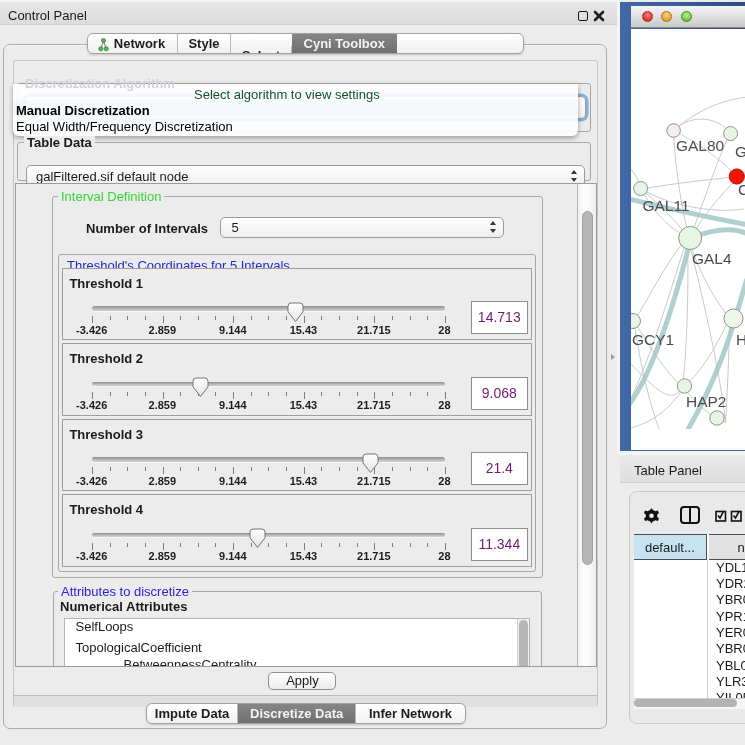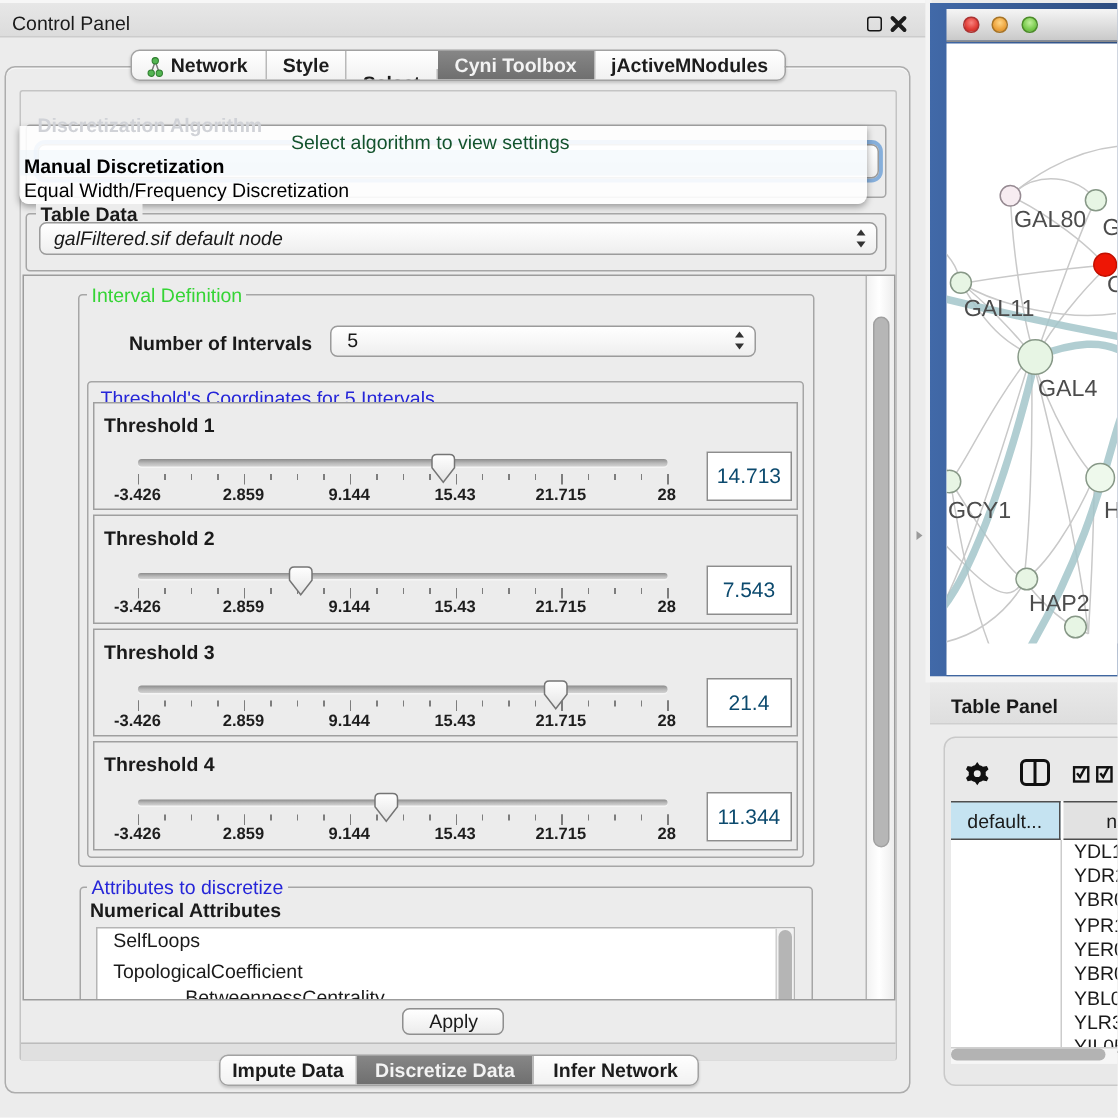--- a/index.html
+++ b/index.html
@@ -20,21 +20,21 @@
 .seg .dark { background:linear-gradient(#868686,#6f6f6f); color:#f3f3f3; }
 .tpanel { position:absolute; border:1px solid #9f9f9f; background:#ececec; }
 .tpanel .tname { position:absolute; left:6px; top:7px; font-size:13px; font-weight:bold; }
 .track { position:absolute; left:28.3px; width:353.8px; height:4.5px; top:37.5px; border-radius:2.5px; background:linear-gradient(#8c8c8c,#b9b9b9 55%,#d2d2d2); box-shadow:0 1px 0 #f5f5f5; }
 .tickmin { position:absolute; left:28.3px; width:354.8px; top:47.5px; height:4px;
   background:repeating-linear-gradient(to right,#7d7d7d 0 1px,transparent 1px 17.64px); }
 .tickmaj { position:absolute; left:28.3px; width:354.8px; top:47.5px; height:7px;
   background:repeating-linear-gradient(to right,#7d7d7d 0 1px,transparent 1px 70.56px); }
 .slabels { position:absolute; left:0; top:55px; width:100%; height:11px; }
 .slabels span { position:absolute; width:60px; margin-left:-30px; text-align:center; font-size:11px; font-weight:bold; color:#1d1d1d; }
-.vbox { position:absolute; left:407.6px; width:56.6px; top:32.5px; height:33px; background:#fff; border:1px solid #8d8d8d; text-align:center; font-size:14px; line-height:31px; color:#0c4a6e; }
+.vbox { position:absolute; left:407.6px; width:56.6px; top:32.5px; height:33px; background:#fff; border:1px solid #8d8d8d; text-align:center; font-size:14px; line-height:31px; color:#701a75; }
 .thumb { position:absolute; top:33px; width:17px; height:21px; }
 .nlabel { font-size:15.5px; fill:#4c4c4c; font-family:"Liberation Sans",sans-serif; }
 </style>
 </head>
 <body>
 <div id="app">
 
   <div class="abs" style="left:0;top:0;width:617px;height:2px;background:#f7f7f7;"></div>
   <div class="abs" style="left:0;top:2px;width:617px;height:23px;background:linear-gradient(#e7e7e7,#dcdcdc);border-bottom:1px solid #cccccc;"></div>
   <div class="abs" style="left:8px;top:7.5px;font-size:13px;color:#1a1a1a;">Control Panel</div>
@@ -55,36 +55,35 @@
         <path d="M5.5,3 L3,10 M5.5,3 L8,10" stroke="#7b7b7b" stroke-width="1"></path>
         <circle cx="5.5" cy="2.5" r="2.1" fill="#53b552" stroke="#2e7d2e" stroke-width="0.7"></circle>
         <circle cx="2.8" cy="10.8" r="2.1" fill="#53b552" stroke="#2e7d2e" stroke-width="0.7"></circle>
         <circle cx="8.2" cy="10.8" r="2.1" fill="#53b552" stroke="#2e7d2e" stroke-width="0.7"></circle>
       </svg>
       <span style="margin-left:14px;">Network</span>
     </div>
     <div class="s" style="width:53px;">Style</div>
     <div class="s" style="width:61px;margin-top:12px;">Select</div>
     <div class="s dark" style="width:104.5px;">Cyni Toolbox</div>
-    <div class="s" style="width:126.5px;">jActiveMNodules</div>
   </div>
 
   <div class="group" style="left:17.3px;top:83px;width:573.4px;height:49px;"></div>
   <div class="combo" style="left:25px;top:96px;width:561px;height:23px;box-shadow:0 0 0 2.6px rgba(100,155,213,0.75);"></div>
 
   <div class="abs" style="left:13.3px;top:84px;width:565px;height:51.5px;background:rgba(255,255,255,0.90);border-radius:0 0 6px 6px;box-shadow:0 2px 5px rgba(0,0,0,0.35);"></div>
   <div class="abs" style="left:13.3px;top:99.5px;width:565px;height:17px;background:rgba(228,238,250,0.32);"></div>
   <div class="abs" style="left:194px;top:86.5px;font-size:13px;color:#14532d;">Select algorithm to view settings</div>
   <div class="abs" style="left:16px;top:102.5px;font-size:13px;font-weight:bold;color:#000;">Manual Discretization</div>
   <div class="abs" style="left:16px;top:118.5px;font-size:13px;color:#000;">Equal Width/Frequency Discretization</div>
   <div class="abs" style="left:25px;top:76px;font-size:13px;font-weight:bold;color:#d0d2d7;background:transparent;">Discretization Algorithm</div>
 
   <div class="group" style="left:17.3px;top:142px;width:573.4px;height:39px;"></div>
   <div class="glabel" style="left:24px;top:136px;font-weight:bold;">Table Data</div>
-  <div class="combo" style="left:26px;top:148px;width:559px;height:21.5px;font-style:italic;">
+  <div class="combo" style="left:26px;top:165px;width:559px;height:21.5px;">
     <span class="ctext">galFiltered.sif default node</span>
     <span class="stepper">
         <span class="up"></span>
         <span class="dn"></span>
       </span>
   </div>
 
   <div class="abs" style="left:15px;top:182.5px;width:581.5px;height:484px;border:1px solid #9c9c9c;background:#ececec;"></div>
 
   <div class="abs" style="left:577px;top:183.5px;width:19px;height:482px;background:linear-gradient(90deg,#f2f2f2,#ffffff 45%,#ededed);border-left:1px solid #b5b5b5;"></div>
@@ -144,21 +143,21 @@
       </div>
     <svg class="thumb" style="left:129.1px;" width="17" height="21" viewBox="0 0 17 21">
       <path d="M1,4.2 Q1,1 4.2,1 L12.8,1 Q16,1 16,4.2 L16,9.8 L8.5,19.5 L1,9.8 Z" fill="url(#tg1)" stroke="#757575" stroke-width="1"></path>
       <defs>
           <linearGradient id="tg1" x1="0" y1="0" x2="0" y2="1">
         <stop offset="0" stop-color="#ffffff"></stop>
             <stop offset="1" stop-color="#e4e4e4"></stop>
       </linearGradient>
         </defs>
     </svg>
-    <div class="vbox">7.543</div>
+    <div class="vbox">9.068</div>
   </div>
   <div class="tpanel" style="left:62.4px;top:418.5px;width:470px;height:72.5px;">
     <div class="tname">Threshold 3</div>
     <div class="track"></div>
     <div class="tickmin"></div>
     <div class="tickmaj"></div>
     <div class="slabels">
         <span style="left:28.3px;">-3.426</span>
         <span style="left:98.9px;">2.859</span>
         <span style="left:169.4px;">9.144</span>
@@ -284,21 +283,21 @@
         <text x="61" y="235">GAL4</text>
         <text x="1" y="316.5">GCY1</text>
         <text x="105" y="316.5">H</text>
         <text x="55" y="378.5">HAP2</text>
       </g>
     </svg>
   </div>
 
   <div class="abs" style="left:620.3px;top:450.5px;width:124.7px;height:4.5px;background:#f4f4f4;"></div>
   <div class="abs" style="left:620.3px;top:455px;width:124.7px;height:27.5px;background:linear-gradient(#e9e9e9,#dedede);border-bottom:1px solid #cfcfcf;"></div>
-  <div class="abs" style="left:634px;top:462.5px;font-size:13px;font-weight:bold;">Table Panel</div>
+  <div class="abs" style="left:634px;top:462.5px;font-size:13px;">Table Panel</div>
 
   <div class="abs" style="left:629px;top:490.7px;width:140px;height:233px;background:#e9e9e9;border:1px solid #c9c9c9;border-radius:8px;"></div>
 
   <svg class="abs" style="left:643px;top:506.5px;" width="17" height="17" viewBox="0 0 17 17">
     <path d="M8.5,1 L10,3.2 A5.6,5.6 0 0 1 12.3,4.2 L14.9,3.6 L16,5.9 L14.1,7.7 A5.6,5.6 0 0 1 14.1,9.8 L16,11.6 L14.9,13.9 L12.3,13.3 A5.6,5.6 0 0 1 10,14.3 L8.5,16.5 L7,14.3 A5.6,5.6 0 0 1 4.7,13.3 L2.1,13.9 L1,11.6 L2.9,9.8 A5.6,5.6 0 0 1 2.9,7.7 L1,5.9 L2.1,3.6 L4.7,4.2 A5.6,5.6 0 0 1 7,3.2 Z" fill="#111"></path>
     <circle cx="8.5" cy="8.75" r="2.3" fill="#ececec"></circle>
   </svg>
   <div class="abs" style="left:679.8px;top:505.5px;width:20px;height:18.5px;border:2.6px solid #111;border-radius:4px;"></div>
   <div class="abs" style="left:688.5px;top:505.5px;width:2.4px;height:18.5px;background:#111;"></div>
   <svg class="abs" style="left:714.5px;top:509.5px;" width="30" height="12" viewBox="0 0 30 12">

